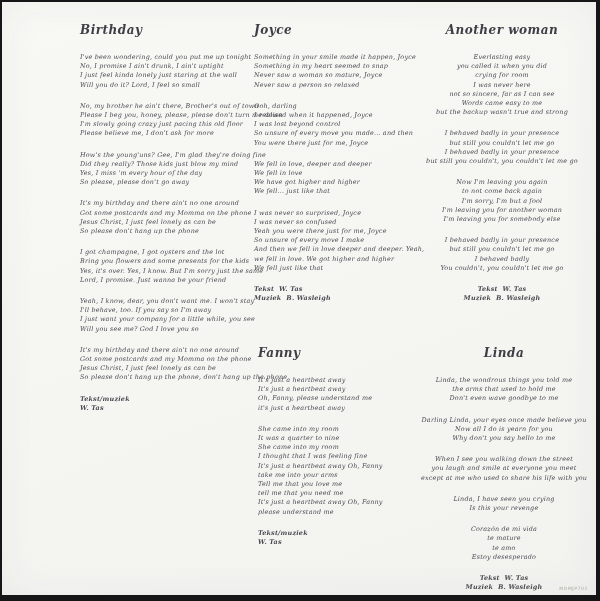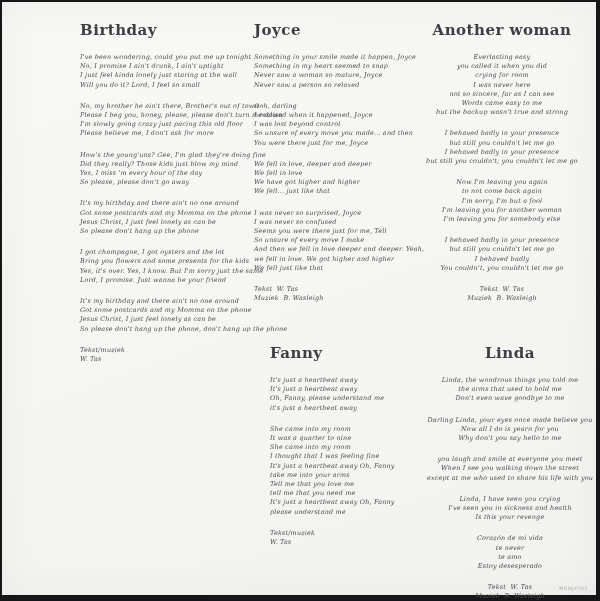--- a/index.html
+++ b/index.html
@@ -16,44 +16,45 @@
     width: 594px; height: 593px;
     background: linear-gradient(160deg, #f8f8f5 0%, #f5f5f2 55%, #f2f2ef 100%);
     box-shadow: inset 0 0 40px rgba(60,60,70,0.05);
   }
   .col { position: absolute; top: 22px; }
   #col-left   { left: 78px;  width: 176px; }
   #col-middle { left: 252px; width: 170px; }
   #col-right  { left: 406px; width: 188px; text-align: center; }
 
   .song { position: relative; }
-  .song.song-offset { position: absolute; top: 323px; left: 16px; right: 0; }
+  .song.song-offset { position: absolute; top: 323px; left: 4px; right: 0; }
 
   .song-title {
     margin: 0 0 17px 0;
     font-family: "DejaVu Serif", serif;
+    font-style: italic;
     font-weight: 600;
-    font-size: 15px;
+    font-size: 12px;
     line-height: 12px;
     letter-spacing: 0.5px;
     color: #3e3e46;
   }
   .verse { margin: 12px 0 10px 0; }
   .line {
     display: block;
     font-family: "DejaVu Serif", serif;
     font-style: italic;
     font-size: 6.4px;
     line-height: 9.2px;
     letter-spacing: 0.2px;
     color: #4b4b53;
     white-space: pre;
   }
   .credits { margin: 12px 0 0 0; }
-  .credits .line { color: #4b4b53; }
+  .credits .line { color: #4b4b53; font-weight: bold; }
 
   .catalog {
     position: absolute;
     right: 8px; bottom: 3px;
     font-family: "DejaVu Sans", sans-serif;
     font-size: 4.5px;
     line-height: 6px;
     letter-spacing: 0.6px;
     color: #a9a9a6;
   }
@@ -90,20 +91,26 @@
             <span class="line">Jesus Christ, I just feel lonely as can be</span>
             <span class="line">So please don't hang up the phone</span>
           </div>
           <div class="verse">
             <span class="line">I got champagne, I got oysters and the lot</span>
             <span class="line">Bring you flowers and some presents for the kids</span>
             <span class="line">Yes, it's over. Yes, I know. But I'm sorry just the same</span>
             <span class="line">Lord, I promise. Just wanna be your friend</span>
           </div>
           <div class="verse">
+            <span class="line">Yeah, I know, dear, you don't want me. I won't stay</span>
+            <span class="line">I'll behave, too. If you say so I'm away</span>
+            <span class="line">I just want your company for a little while, you see</span>
+            <span class="line">Will you see me? God I love you so</span>
+          </div>
+          <div class="verse">
             <span class="line">It's my birthday and there ain't no one around</span>
             <span class="line">Got some postcards and my Momma on the phone</span>
             <span class="line">Jesus Christ, I just feel lonely as can be</span>
             <span class="line">So please don't hang up the phone, don't hang up the phone</span>
           </div>
           <div class="credits">
             <span class="line">Tekst/muziek</span>
             <span class="line">W. Tas</span>
           </div>
         </section>
@@ -126,21 +133,21 @@
           </div>
           <div class="verse">
             <span class="line">We fell in love, deeper and deeper</span>
             <span class="line">We fell in love</span>
             <span class="line">We have got higher and higher</span>
             <span class="line">We fell... just like that</span>
           </div>
           <div class="verse">
             <span class="line">I was never so surprised, Joyce</span>
             <span class="line">I was never so confused</span>
-            <span class="line">Seems you were there just for me, Tell</span>
+            <span class="line">Yeah you were there just for me, Joyce</span>
             <span class="line">So unsure of every move I make</span>
             <span class="line">And then we fell in love deeper and deeper. Yeah,</span>
             <span class="line">we fell in love. We got higher and higher</span>
             <span class="line">We fell just like that</span>
           </div>
           <div class="credits">
             <span class="line">Tekst  W. Tas</span>
             <span class="line">Muziek  B. Wasleigh</span>
           </div>
         </section>
@@ -212,32 +219,31 @@
             <span class="line">Linda, the wondrous things you told me</span>
             <span class="line">the arms that used to hold me</span>
             <span class="line">Don't even wave goodbye to me</span>
           </div>
           <div class="verse">
             <span class="line">Darling Linda, your eyes once made believe you</span>
             <span class="line">Now all I do is yearn for you</span>
             <span class="line">Why don't you say hello to me</span>
           </div>
           <div class="verse">
+            <span class="line">When I see you walking down the street</span>
             <span class="line">you laugh and smile at everyone you meet</span>
-            <span class="line">When I see you walking down the street</span>
             <span class="line">except at me who used to share his life with you</span>
           </div>
           <div class="verse">
             <span class="line">Linda, I have seen you crying</span>
-            <span class="line">I've seen you in sickness and health</span>
             <span class="line">Is this your revenge</span>
           </div>
           <div class="verse">
             <span class="line">Corazón de mi vida</span>
-            <span class="line">te never</span>
+            <span class="line">te mature</span>
             <span class="line">te amo</span>
             <span class="line">Estoy desesperado</span>
           </div>
           <div class="credits">
             <span class="line">Tekst  W. Tas</span>
             <span class="line">Muziek  B. Wasleigh</span>
           </div>
         </section>
       </div>
     <div class="catalog">MDMJP702</div>

